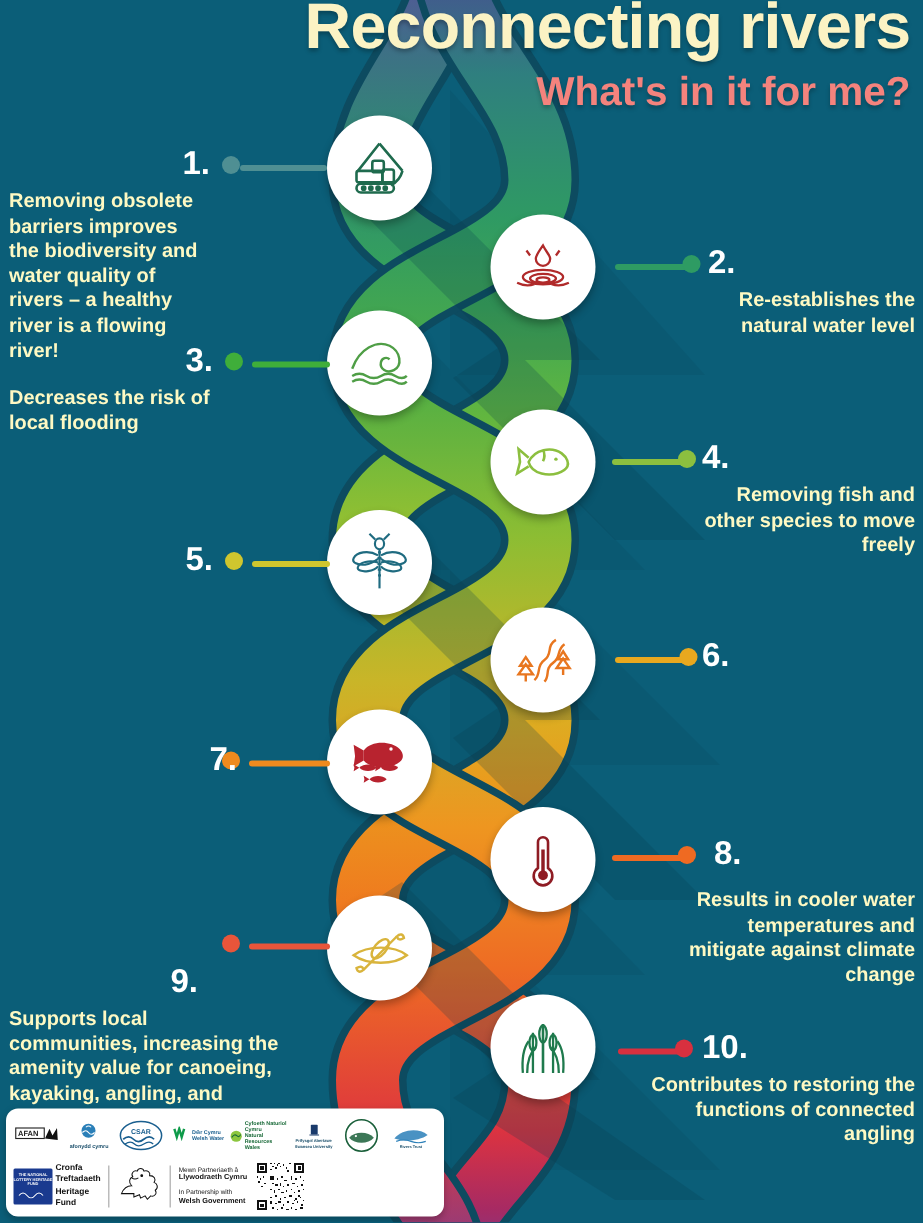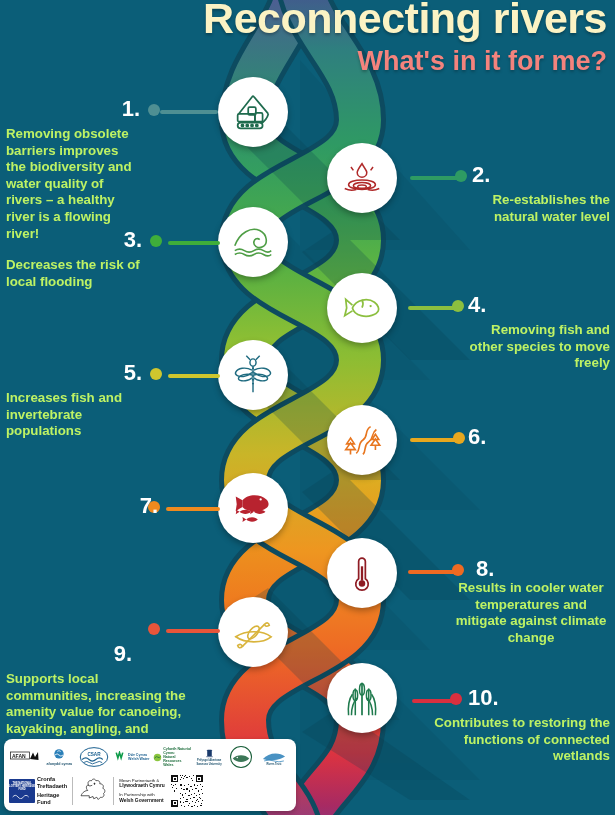--- a/index.html
+++ b/index.html
@@ -27,21 +27,21 @@
     font-size:27px;font-weight:bold;color:#f4837d;
     text-shadow:0 2px 3px rgba(0,0,0,.25);
   }
 
   
   .entry{position:absolute;}
   .num{
     font-size:22px;font-weight:bold;color:#ffffff;line-height:1;
   }
   .body{
-    font-size:13.3px;color:#bef264;line-height:1.25;font-weight:bold;
+    font-size:13.3px;color:#fef9c3;line-height:1.25;font-weight:bold;
   }
   .entry.left .num{text-align:right;}
   .entry.left .body{text-align:left;}
   .entry.right .num{text-align:left;}
   .entry.right .body{text-align:right;}
 
   
   .conn{position:absolute;height:4px;border-radius:2px;}
   .dot{position:absolute;width:12px;height:12px;border-radius:50%;}
 
@@ -340,54 +340,53 @@
   <div class="dot" style="left:452px;top:300px;background:#8cbf3f;"></div>
   <div class="entry right" style="left:468px;top:294px;width:142px;">
     <div class="num">4.</div>
     <div class="body" style="margin-top:6px;">Removing fish and other species to move freely</div>
   </div>
 
   <div class="conn" style="left:168px;top:374px;width:52px;background:#cfc62e;"></div>
   <div class="dot" style="left:150px;top:368px;background:#cfc62e;"></div>
   <div class="entry left" style="left:6px;top:362px;width:136px;">
     <div class="num">5.</div>
-    <div class="body" style="margin-top:6px;">Increases fish and invertebrate populations</div>
   </div>
 
   <div class="conn" style="left:410px;top:438px;width:52px;background:#e8a81f;"></div>
   <div class="dot" style="left:453px;top:432px;background:#e8a81f;"></div>
   <div class="entry right" style="left:468px;top:426px;width:142px;">
     <div class="num">6.</div>
   </div>
 
   <div class="conn" style="left:166px;top:507px;width:54px;background:#ef8a1e;"></div>
   <div class="dot" style="left:148px;top:501px;background:#ef8a1e;"></div>
   <div class="entry left" style="left:6px;top:495px;width:152px;">
     <div class="num">7.</div>
   </div>
 
   <div class="conn" style="left:408px;top:570px;width:52px;background:#ef6a22;"></div>
   <div class="dot" style="left:452px;top:564px;background:#ef6a22;"></div>
   <div class="entry right" style="left:452px;top:558px;width:158px;">
     <div class="num" style="margin-left:24px;">8.</div>
-    <div class="body" style="margin-top:0;text-align:center;">Results in cooler water temperatures and mitigate against climate change</div>
+    <div class="body" style="margin-top:12px;">Results in cooler water temperatures and mitigate against climate change</div>
   </div>
 
   <div class="conn" style="left:166px;top:629px;width:54px;background:#e8553a;"></div>
   <div class="dot" style="left:148px;top:623px;background:#e8553a;"></div>
   <div class="entry left" style="left:6px;top:643px;width:180px;">
     <div class="num" style="width:126px;">9.</div>
     <div class="body" style="margin-top:6px;">Supports local communities, increasing the amenity value for canoeing, kayaking, angling, and swimming</div>
   </div>
 
   <div class="conn" style="left:412px;top:699px;width:46px;background:#d8303f;"></div>
   <div class="dot" style="left:450px;top:693px;background:#d8303f;"></div>
   <div class="entry right" style="left:422px;top:687px;width:188px;">
     <div class="num" style="margin-left:46px;">10.</div>
-    <div class="body" style="margin-top:6px;">Contributes to restoring the functions of connected wetlands</div>
+    <div class="body" style="margin-top:6px;">Contributes to restoring the functions of connected angling</div>
   </div>
 
   <div class="footer-panel">
 
     <div class="logo-row-top">
 
       <div class="mini-logo" style="width:32px;">
         <svg width="30" height="14" viewBox="0 0 60 28">
           <rect x="1" y="4" width="38" height="14" fill="none" stroke="#222" stroke-width="1.5"></rect>
           <text x="4" y="15" font-family="Liberation Sans, sans-serif" font-size="10" font-weight="bold" fill="#222">AFAN</text>

